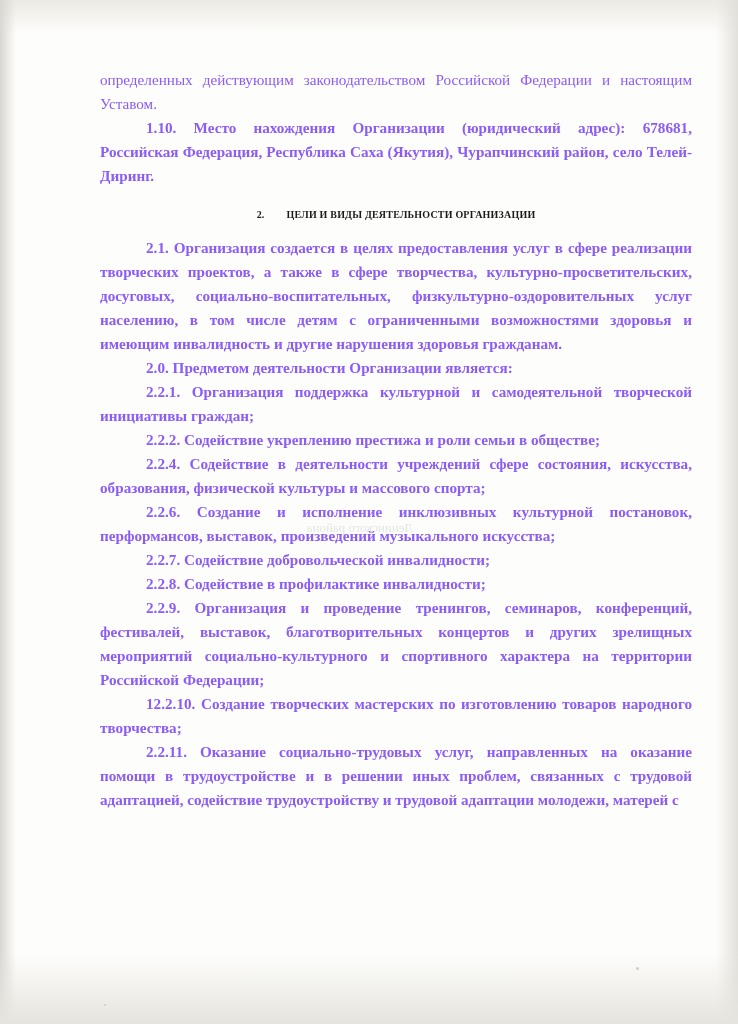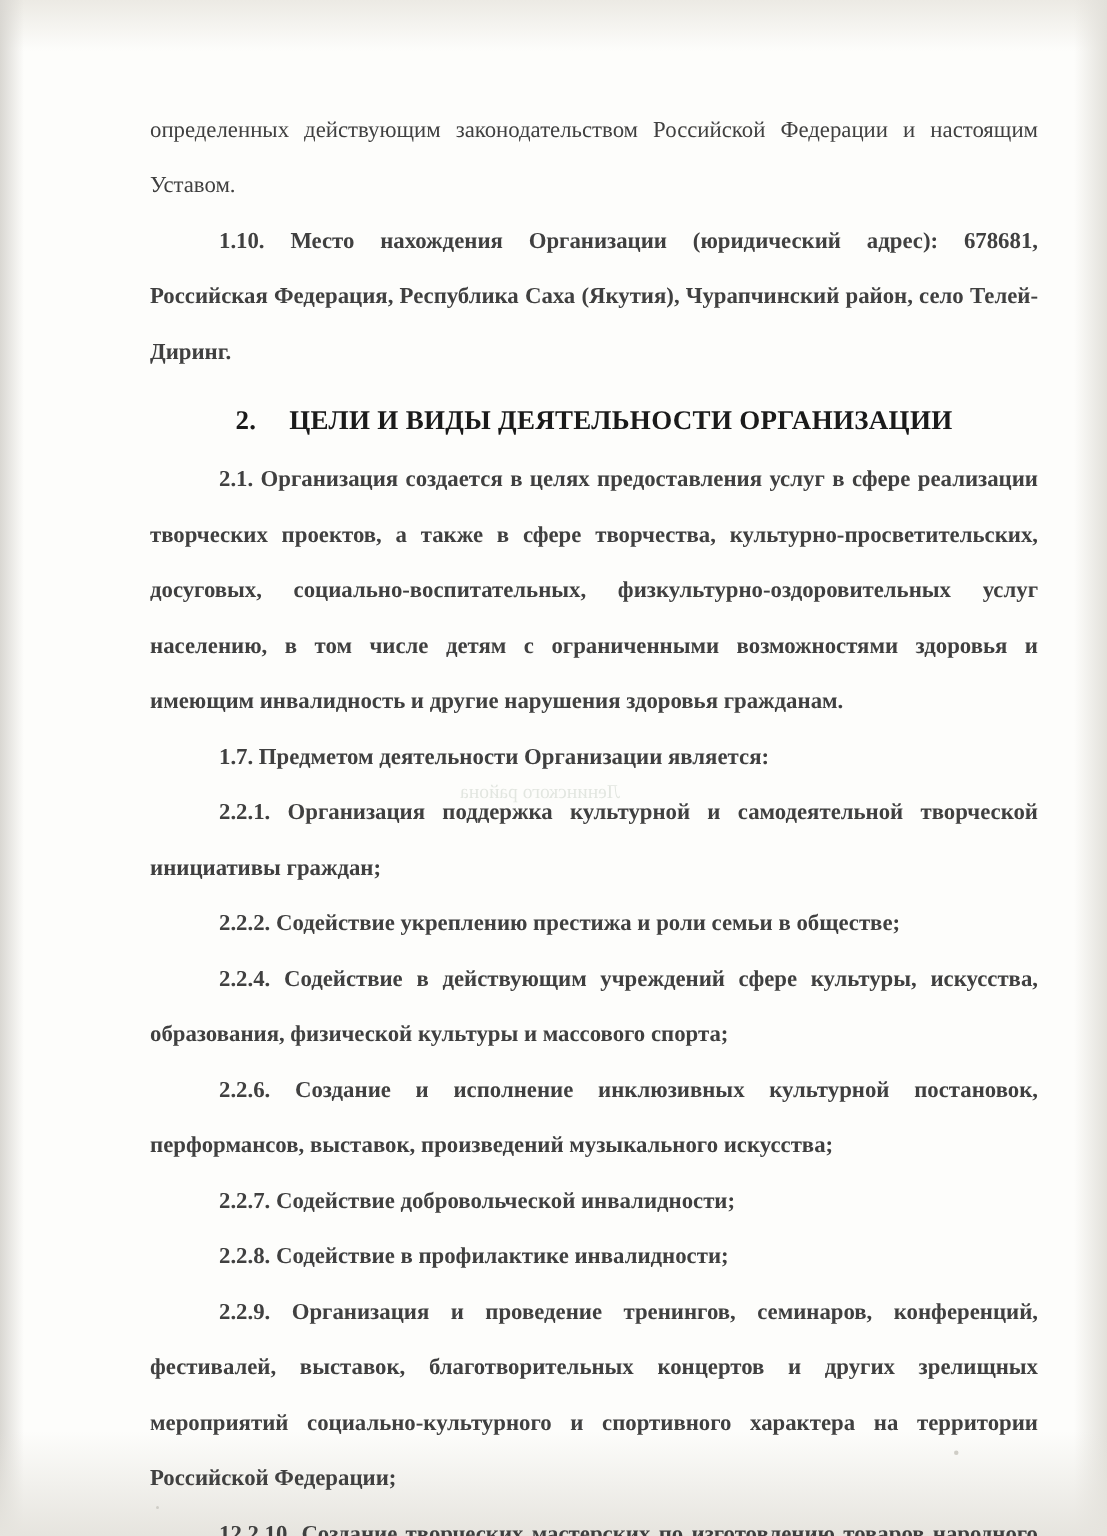--- a/index.html
+++ b/index.html
@@ -47,34 +47,34 @@
   }
   .content {
     position: absolute;
     left: 100px;
     top: 68px;
     width: 592px;
   }
   p {
     margin: 0;
     font-size: 15.2px;
-    line-height: 37px;
+    line-height: 24px;
     text-align: justify;
     text-justify: inter-word;
-    color: #404040;
+    color: #8b5cf6;
   }
   p.indent {
     text-indent: 46px;
     font-weight: bold;
   }
   .heading {
     margin: 14px 0 8px 0;
     text-align: center;
     font-weight: bold;
-    font-size: 18px;
+    font-size: 10px;
     line-height: 26px;
     letter-spacing: 0.2px;
   }
   .heading .num {
     margin-right: 22px;
   }
   .block {
     margin-bottom: 0px;
   }
   
@@ -118,24 +118,24 @@
       <p>определенных действующим законодательством Российской Федерации и настоящим Уставом.</p>
       <p class="indent">1.10. Место нахождения Организации (юридический адрес): 678681, Российская Федерация, Республика Саха (Якутия), Чурапчинский район, село Телей-Диринг.</p>
     </div>
 
     <div class="heading">
       <span class="num">2.</span><span>ЦЕЛИ И ВИДЫ ДЕЯТЕЛЬНОСТИ ОРГАНИЗАЦИИ</span>
     </div>
 
     <div class="block">
       <p class="indent">2.1. Организация создается в целях предоставления услуг в сфере реализации творческих проектов, а также в сфере творчества, культурно-просветительских, досуговых, социально-воспитательных, физкультурно-оздоровительных услуг населению, в том числе детям с ограниченными возможностями здоровья и имеющим инвалидность и другие нарушения здоровья гражданам.</p>
-      <p class="indent">1.7. Предметом деятельности Организации является:</p>
+      <p class="indent">2.0. Предметом деятельности Организации является:</p>
       <p class="indent">2.2.1. Организация поддержка культурной и самодеятельной творческой инициативы граждан;</p>
       <p class="indent">2.2.2. Содействие укреплению престижа и роли семьи в обществе;</p>
-      <p class="indent">2.2.4. Содействие в действующим учреждений сфере культуры, искусства, образования, физической культуры и массового спорта;</p>
+      <p class="indent">2.2.4. Содействие в деятельности учреждений сфере состояния, искусства, образования, физической культуры и массового спорта;</p>
       <p class="indent">2.2.6. Создание и исполнение инклюзивных культурной постановок, перформансов, выставок, произведений музыкального искусства;</p>
       <p class="indent">2.2.7. Содействие добровольческой инвалидности;</p>
       <p class="indent">2.2.8. Содействие в профилактике инвалидности;</p>
       <p class="indent">2.2.9. Организация и проведение тренингов, семинаров, конференций, фестивалей, выставок, благотворительных концертов и других зрелищных мероприятий социально-культурного и спортивного характера на территории Российской Федерации;</p>
       <p class="indent">12.2.10. Создание творческих мастерских по изготовлению товаров народного творчества;</p>
       <p class="indent">2.2.11. Оказание социально-трудовых услуг, направленных на оказание помощи в трудоустройстве и в решении иных проблем, связанных с трудовой адаптацией, содействие трудоустройству и трудовой адаптации молодежи, матерей с</p>
     </div>
 
   </div>
 </div>

